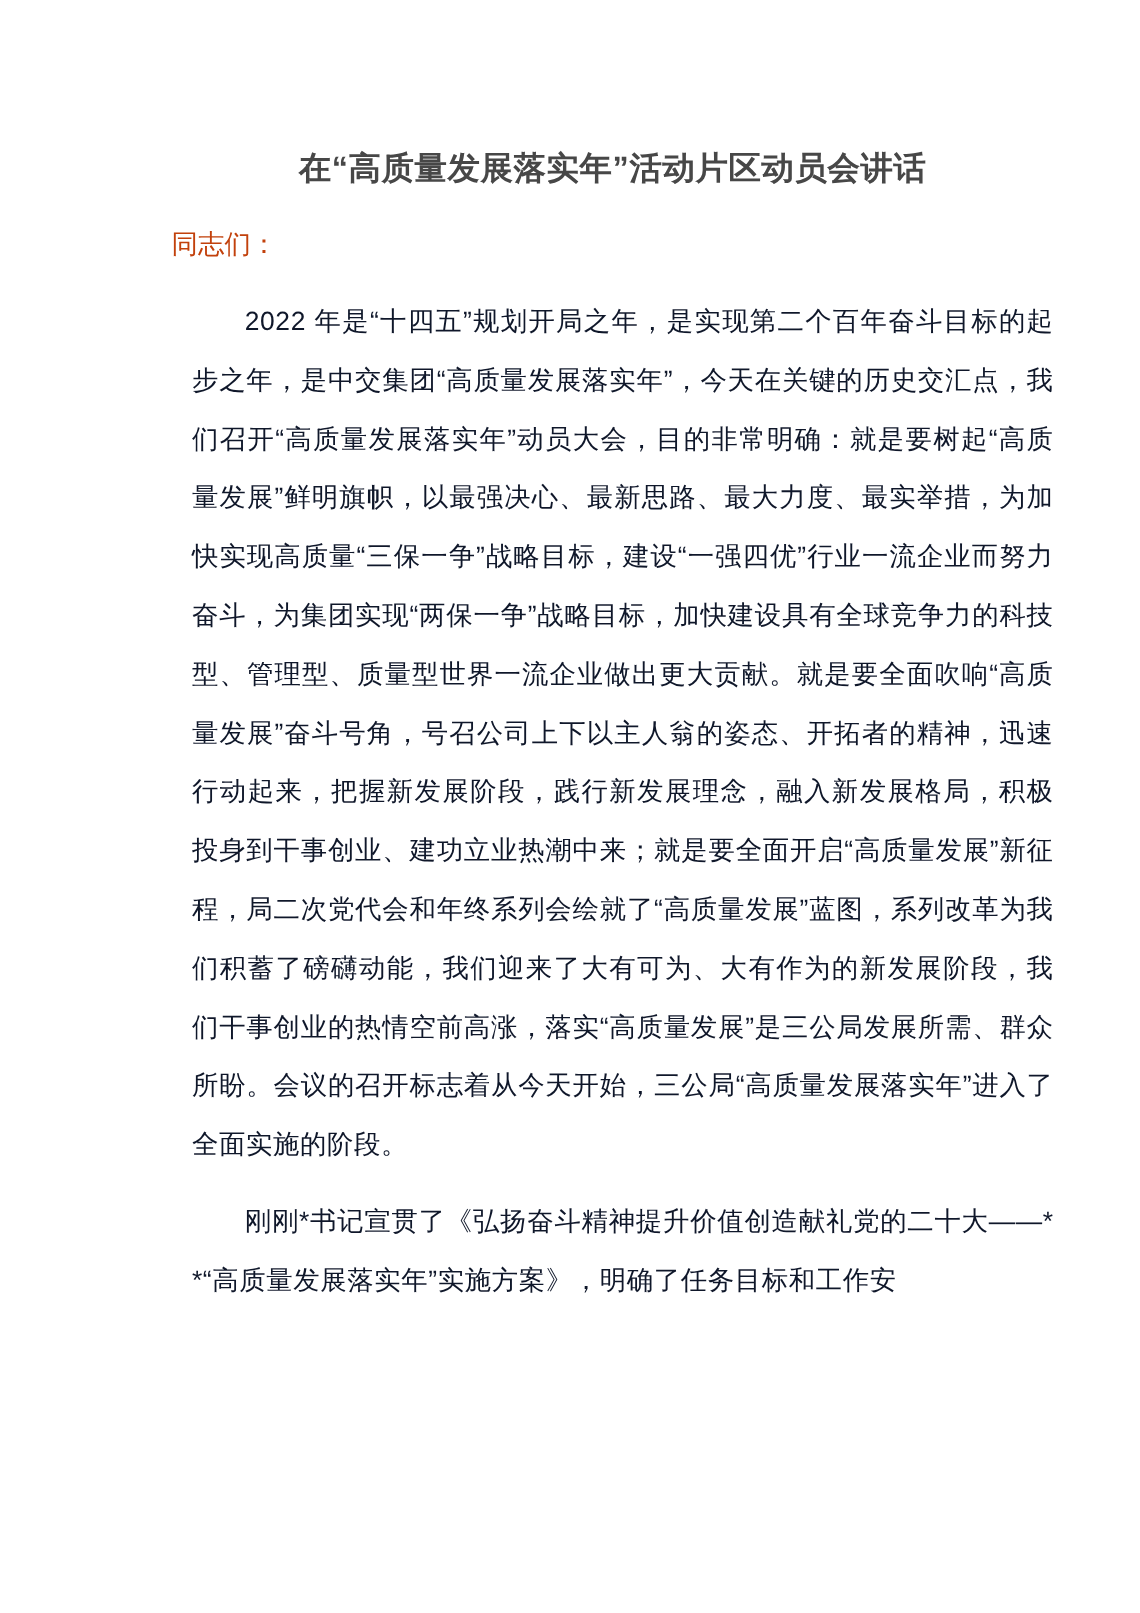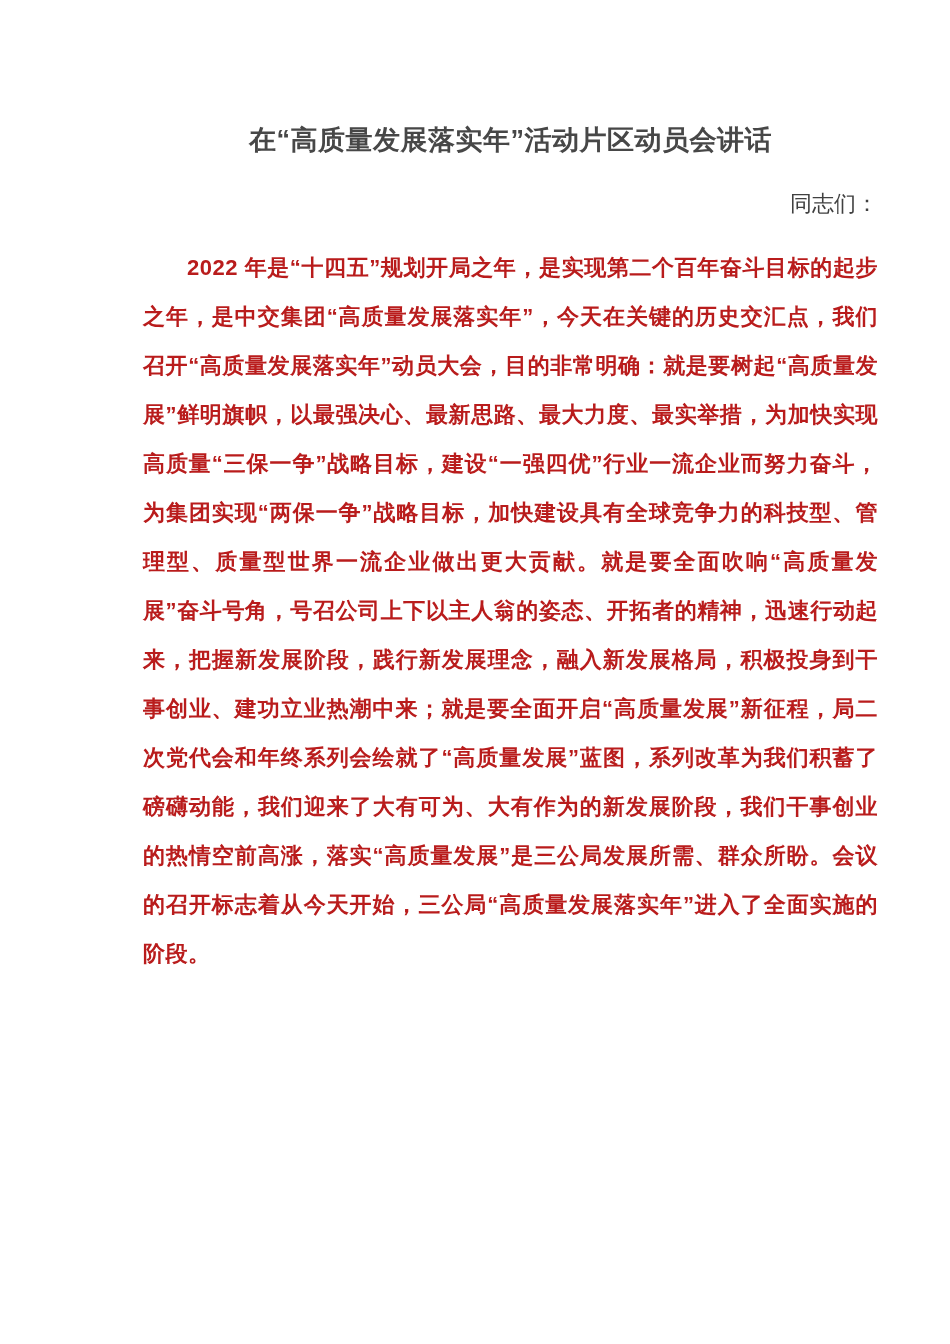--- a/index.html
+++ b/index.html
@@ -26,38 +26,37 @@
     line-height: 34px;
     font-weight: bold;
     text-align: center;
     color: #474747;
     letter-spacing: 0.5px;
   }
   .salutation {
     margin: 0;
     font-size: 22px;
     line-height: 49px;
-    color: #404040;
-    text-align: right;
+    color: #c2410c;
   }
   .para {
-    margin: 15px 0 0 0;
+    margin: 15px 0 0 17px;
     font-size: 22px;
     line-height: 49px;
-    color: #b91c1c;
+    color: #0f172a;
     text-indent: 2em;
     text-align: justify;
     letter-spacing: 0.5px;
     word-break: break-all;
-    font-weight: bold;
   }
 </style>
 </head>
 <body>
 
 <div class="page">
   <h1 class="doc-title">在“高质量发展落实年”活动片区动员会讲话</h1>
 
   <p class="salutation">同志们：</p>
 
   <p class="para">2022 年是“十四五”规划开局之年，是实现第二个百年奋斗目标的起步之年，是中交集团“高质量发展落实年”，今天在关键的历史交汇点，我们召开“高质量发展落实年”动员大会，目的非常明确：就是要树起“高质量发展”鲜明旗帜，以最强决心、最新思路、最大力度、最实举措，为加快实现高质量“三保一争”战略目标，建设“一强四优”行业一流企业而努力奋斗，为集团实现“两保一争”战略目标，加快建设具有全球竞争力的科技型、管理型、质量型世界一流企业做出更大贡献。就是要全面吹响“高质量发展”奋斗号角，号召公司上下以主人翁的姿态、开拓者的精神，迅速行动起来，把握新发展阶段，践行新发展理念，融入新发展格局，积极投身到干事创业、建功立业热潮中来；就是要全面开启“高质量发展”新征程，局二次党代会和年终系列会绘就了“高质量发展”蓝图，系列改革为我们积蓄了磅礴动能，我们迎来了大有可为、大有作为的新发展阶段，我们干事创业的热情空前高涨，落实“高质量发展”是三公局发展所需、群众所盼。会议的召开标志着从今天开始，三公局“高质量发展落实年”进入了全面实施的阶段。</p>
 
+  <p class="para">刚刚*书记宣贯了《弘扬奋斗精神提升价值创造献礼党的二十大——**“高质量发展落实年”实施方案》，明确了任务目标和工作安</p>
 </div>
 
 </body></html>

